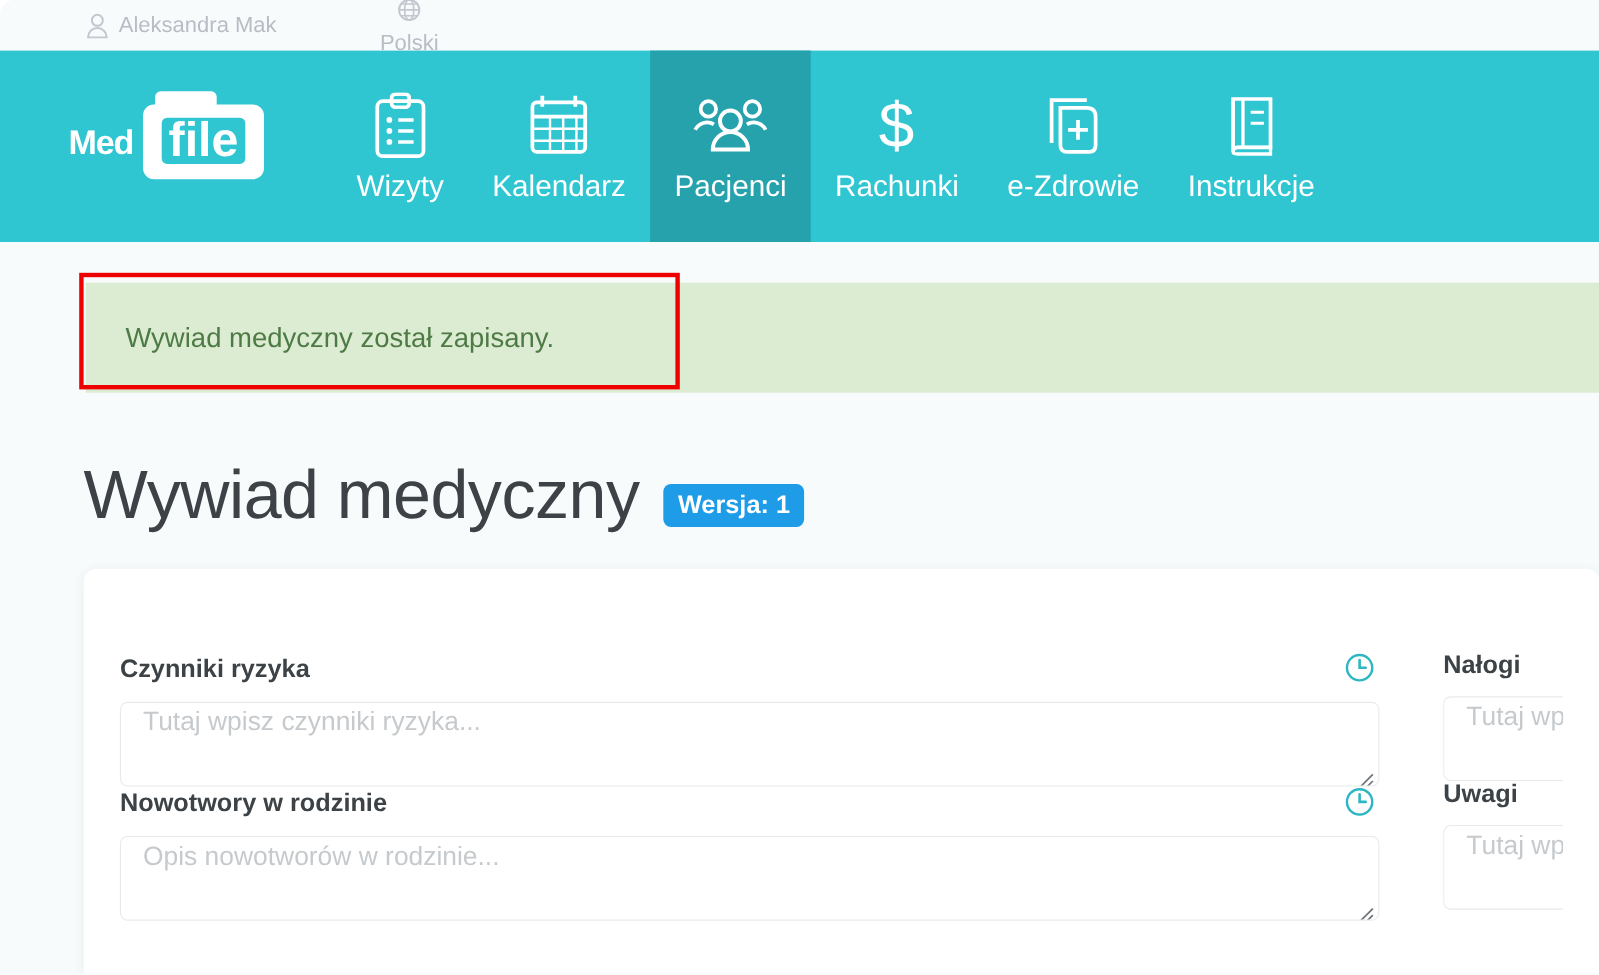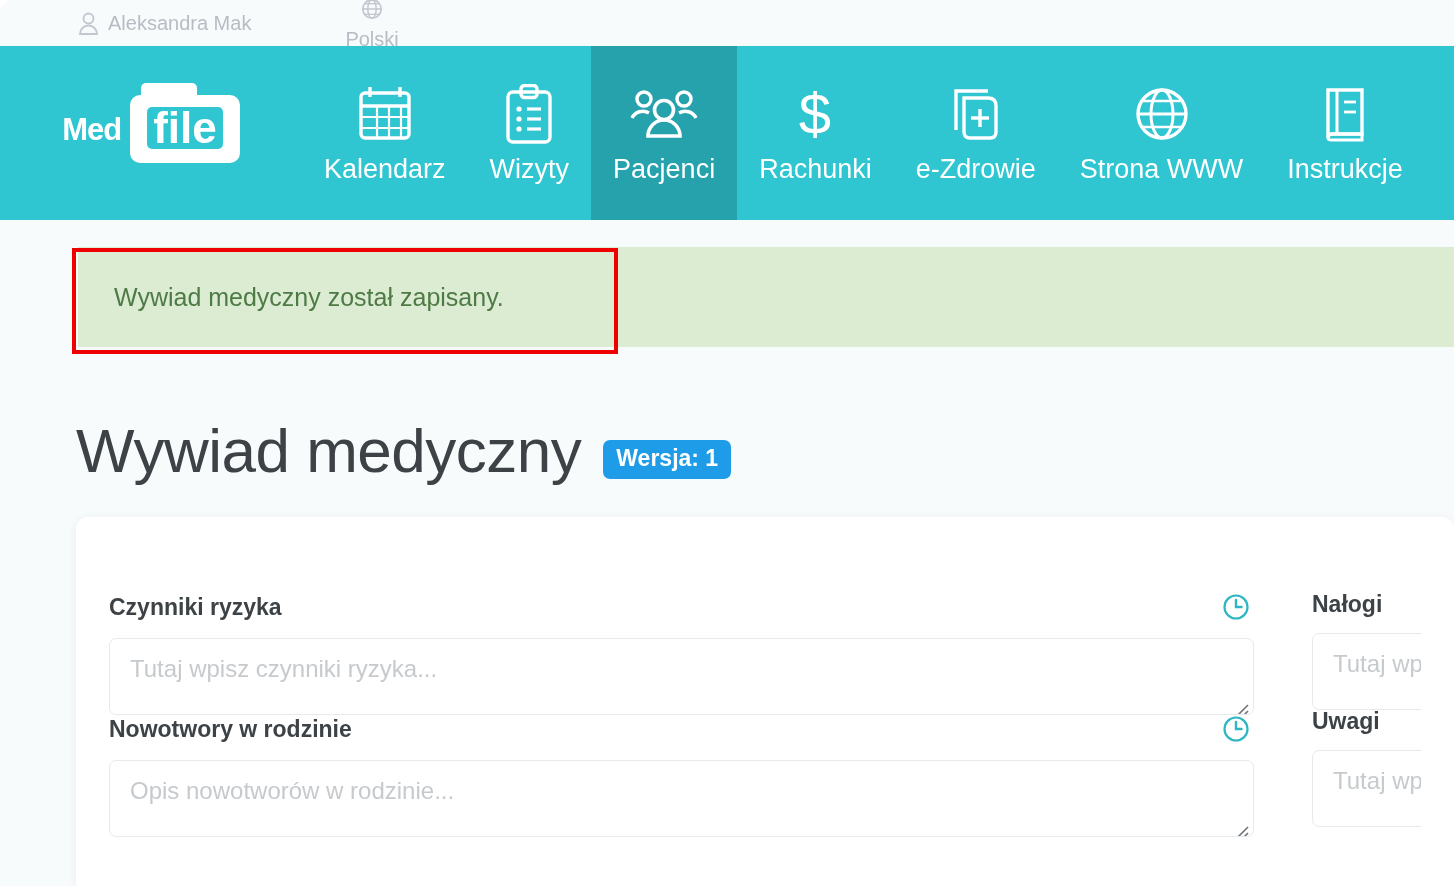--- a/index.html
+++ b/index.html
@@ -91,21 +91,21 @@
     color: #ffffff;
     cursor: pointer;
     min-width: 110px;
   }
   .nav-item.active { background: #26a2ad; }
   .nav-label { font-size: 27px; line-height: 1; white-space: nowrap; }
   .nav-ico { height: 62px; display: flex; align-items: center; }
 
   
   .alert {
-    position: absolute; top: 247px; left: 78px;
+    position: absolute; top: 257px; left: 78px;
     width: 1376px; height: 100px;
     background: #dcecd2;
     display: flex; align-items: center;
     padding-left: 36px;
   }
   .alert-text {
     color: #4e7a46;
     font-size: 25px;
   }
   .annot-box {
@@ -169,21 +169,21 @@
     line-height: 1;
   }
   .history-ico { display: inline-flex; }
   .textarea {
     position: relative;
     width: 100%;
     height: 77px;
     border: 1px solid #e7eaec;
     border-radius: 7px;
     background: #ffffff;
-    padding: 16px 20px;
+    padding: 4px 20px;
     font-size: 24px;
     color: #c6cacd;
     overflow: hidden;
     white-space: nowrap;
   }
   .textarea .grip {
     position: absolute; right: 3px; bottom: 2px;
     width: 16px; height: 16px;
   }
   .col-right .textarea { width: 228px; }
@@ -218,55 +218,55 @@
     </div>
   </div>
 
   <div class="navbar">
 
     <div class="brand">
       <span class="brand-text">Med</span>
       <span class="brand-box">
         <span class="inner">file</span>
       </span>
+    </div>
+
+    <div class="nav-item">
+      <span class="nav-ico">
+        <svg width="54" height="62" viewBox="0 0 54 62">
+          <rect x="6" y="8" width="42" height="50" rx="5" fill="none" stroke="#fff" stroke-width="3.4"></rect>
+          <rect x="19" y="1.5" width="16" height="12" rx="3.5" fill="none" stroke="#fff" stroke-width="3.4"></rect>
+          <circle cx="17" cy="25" r="2.6" fill="#fff"></circle>
+          <circle cx="17" cy="35" r="2.6" fill="#fff"></circle>
+          <circle cx="17" cy="45" r="2.6" fill="#fff"></circle>
+          <line x1="25" y1="25" x2="39" y2="25" stroke="#fff" stroke-width="3.2"></line>
+          <line x1="25" y1="35" x2="39" y2="35" stroke="#fff" stroke-width="3.2"></line>
+          <line x1="25" y1="45" x2="39" y2="45" stroke="#fff" stroke-width="3.2"></line>
+        </svg>
+      </span>
+      <span class="nav-label">Wizyty</span>
     </div>
 
     <div class="nav-item">
       <span class="nav-ico">
         <svg width="58" height="62" viewBox="0 0 58 62">
           <rect x="5" y="9" width="48" height="45" rx="4" fill="none" stroke="#fff" stroke-width="3.4"></rect>
           <line x1="5" y1="22" x2="53" y2="22" stroke="#fff" stroke-width="3.4"></line>
           <line x1="14" y1="3" x2="14" y2="13" stroke="#fff" stroke-width="3.4"></line>
           <line x1="44" y1="3" x2="44" y2="13" stroke="#fff" stroke-width="3.4"></line>
           <line x1="21" y1="22" x2="21" y2="54" stroke="#fff" stroke-width="2.2"></line>
           <line x1="33" y1="22" x2="33" y2="54" stroke="#fff" stroke-width="2.2"></line>
           <line x1="45" y1="22" x2="45" y2="54" stroke="#fff" stroke-width="2.2"></line>
           <line x1="5" y1="33" x2="53" y2="33" stroke="#fff" stroke-width="2.2"></line>
           <line x1="5" y1="44" x2="53" y2="44" stroke="#fff" stroke-width="2.2"></line>
         </svg>
       </span>
       <span class="nav-label">Kalendarz</span>
     </div>
 
-    <div class="nav-item">
-      <span class="nav-ico">
-        <svg width="54" height="62" viewBox="0 0 54 62">
-          <rect x="6" y="8" width="42" height="50" rx="5" fill="none" stroke="#fff" stroke-width="3.4"></rect>
-          <rect x="19" y="1.5" width="16" height="12" rx="3.5" fill="none" stroke="#fff" stroke-width="3.4"></rect>
-          <circle cx="17" cy="25" r="2.6" fill="#fff"></circle>
-          <circle cx="17" cy="35" r="2.6" fill="#fff"></circle>
-          <circle cx="17" cy="45" r="2.6" fill="#fff"></circle>
-          <line x1="25" y1="25" x2="39" y2="25" stroke="#fff" stroke-width="3.2"></line>
-          <line x1="25" y1="35" x2="39" y2="35" stroke="#fff" stroke-width="3.2"></line>
-          <line x1="25" y1="45" x2="39" y2="45" stroke="#fff" stroke-width="3.2"></line>
-        </svg>
-      </span>
-      <span class="nav-label">Wizyty</span>
-    </div>
-
     <div class="nav-item active">
       <span class="nav-ico">
         <svg width="70" height="62" viewBox="0 0 70 62">
           <circle cx="35" cy="26" r="9.5" fill="none" stroke="#fff" stroke-width="3.6"></circle>
           <path d="M19 52 A16 16 0 0 1 51 52 Z" fill="none" stroke="#fff" stroke-width="3.6"></path>
           <circle cx="15" cy="15" r="7" fill="none" stroke="#fff" stroke-width="3.4"></circle>
           <path d="M3 34 A12 12 0 0 1 20 29" fill="none" stroke="#fff" stroke-width="3.4"></path>
           <circle cx="55" cy="15" r="7" fill="none" stroke="#fff" stroke-width="3.4"></circle>
           <path d="M67 34 A12 12 0 0 0 50 29" fill="none" stroke="#fff" stroke-width="3.4"></path>
         </svg>
@@ -288,32 +288,20 @@
         <svg width="58" height="62" viewBox="0 0 58 62">
           <path d="M9 46 V7 H41" fill="none" stroke="#fff" stroke-width="3.4"></path>
           <path d="M17 14 H41 Q49 14 49 22 V48 Q49 54 43 54 H23 Q17 54 17 48 Z" fill="none" stroke="#fff" stroke-width="3.4"></path>
           <line x1="33" y1="25" x2="33" y2="43" stroke="#fff" stroke-width="3.4"></line>
           <line x1="24" y1="34" x2="42" y2="34" stroke="#fff" stroke-width="3.4"></line>
         </svg>
       </span>
       <span class="nav-label">e-Zdrowie</span>
     </div>
 
-    <div class="nav-item">
-      <span class="nav-ico">
-        <svg width="58" height="62" viewBox="0 0 58 62">
-          <circle cx="29" cy="30" r="24" fill="none" stroke="#fff" stroke-width="3.4"></circle>
-          <ellipse cx="29" cy="30" rx="11" ry="24" fill="none" stroke="#fff" stroke-width="3"></ellipse>
-          <line x1="5" y1="30" x2="53" y2="30" stroke="#fff" stroke-width="3"></line>
-          <line x1="10" y1="17" x2="48" y2="17" stroke="#fff" stroke-width="2.6"></line>
-          <line x1="10" y1="43" x2="48" y2="43" stroke="#fff" stroke-width="2.6"></line>
-        </svg>
-      </span>
-      <span class="nav-label">Strona WWW</span>
-    </div>
 
     <div class="nav-item">
       <span class="nav-ico">
         <svg width="54" height="62" viewBox="0 0 54 62">
           <path d="M10 6 H44 V50 H14 Q10 50 10 54 V6 Z" fill="none" stroke="#fff" stroke-width="3.4"></path>
           <path d="M10 54 Q10 50 14 50 H44 V56 H14 Q10 56 10 54 Z" fill="none" stroke="#fff" stroke-width="3"></path>
           <line x1="19" y1="6" x2="19" y2="50" stroke="#fff" stroke-width="3"></line>
           <line x1="26" y1="18" x2="38" y2="18" stroke="#fff" stroke-width="2.8"></line>
           <line x1="26" y1="28" x2="38" y2="28" stroke="#fff" stroke-width="2.8"></line>
         </svg>

